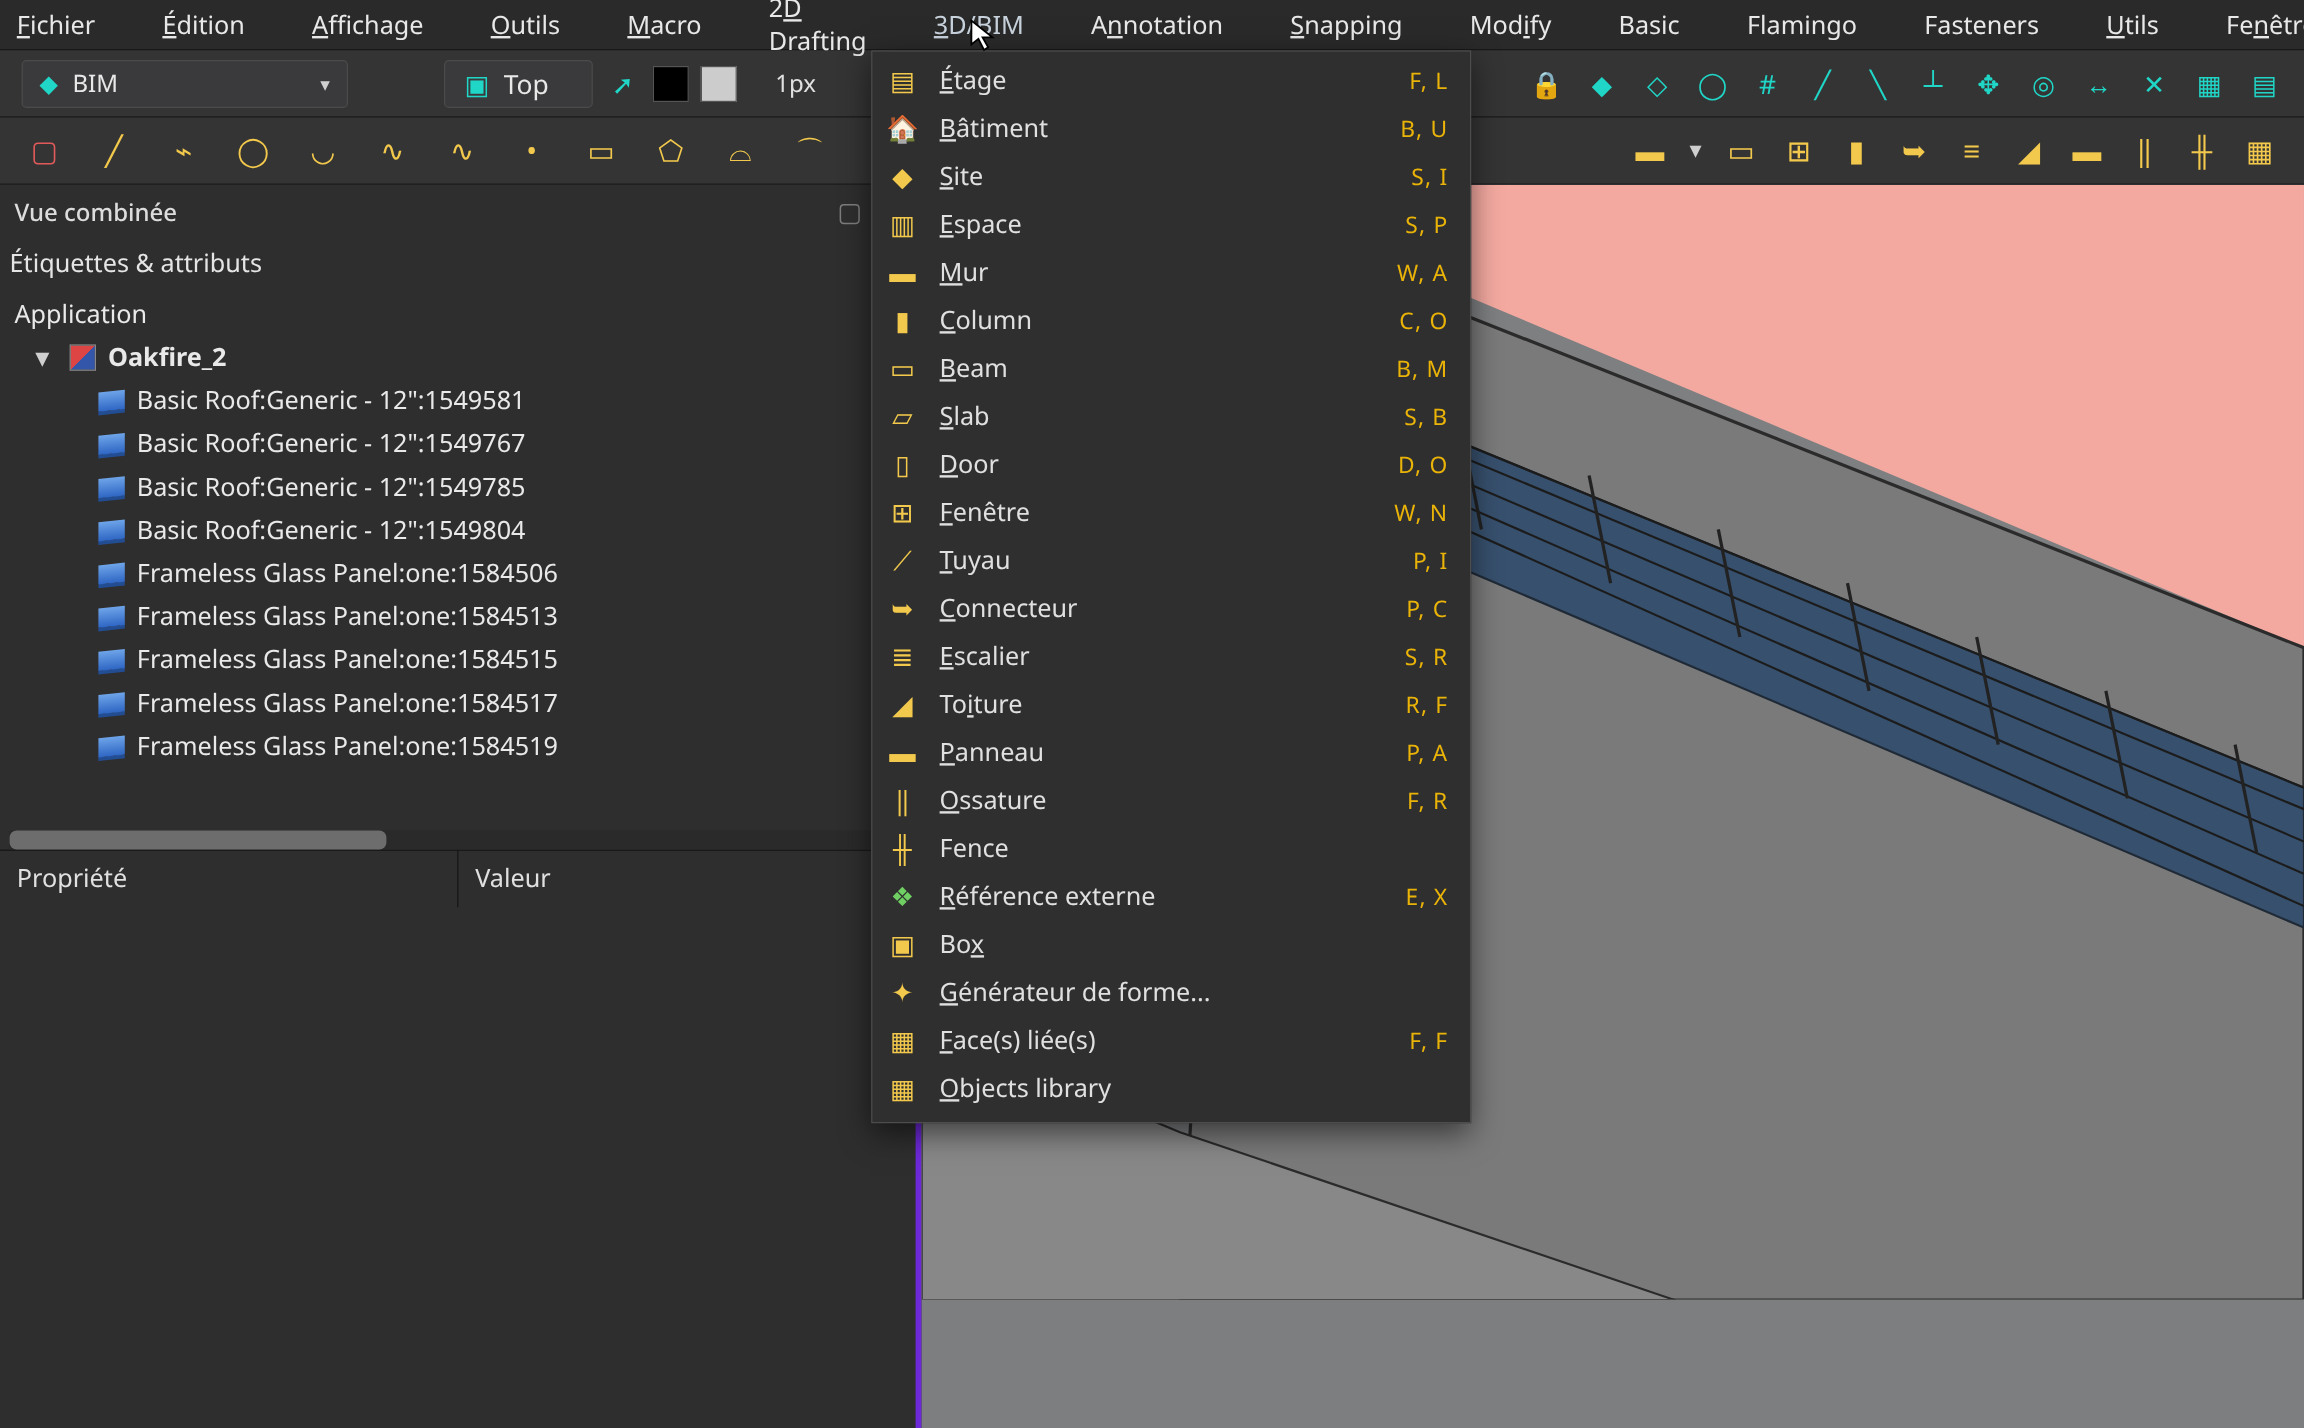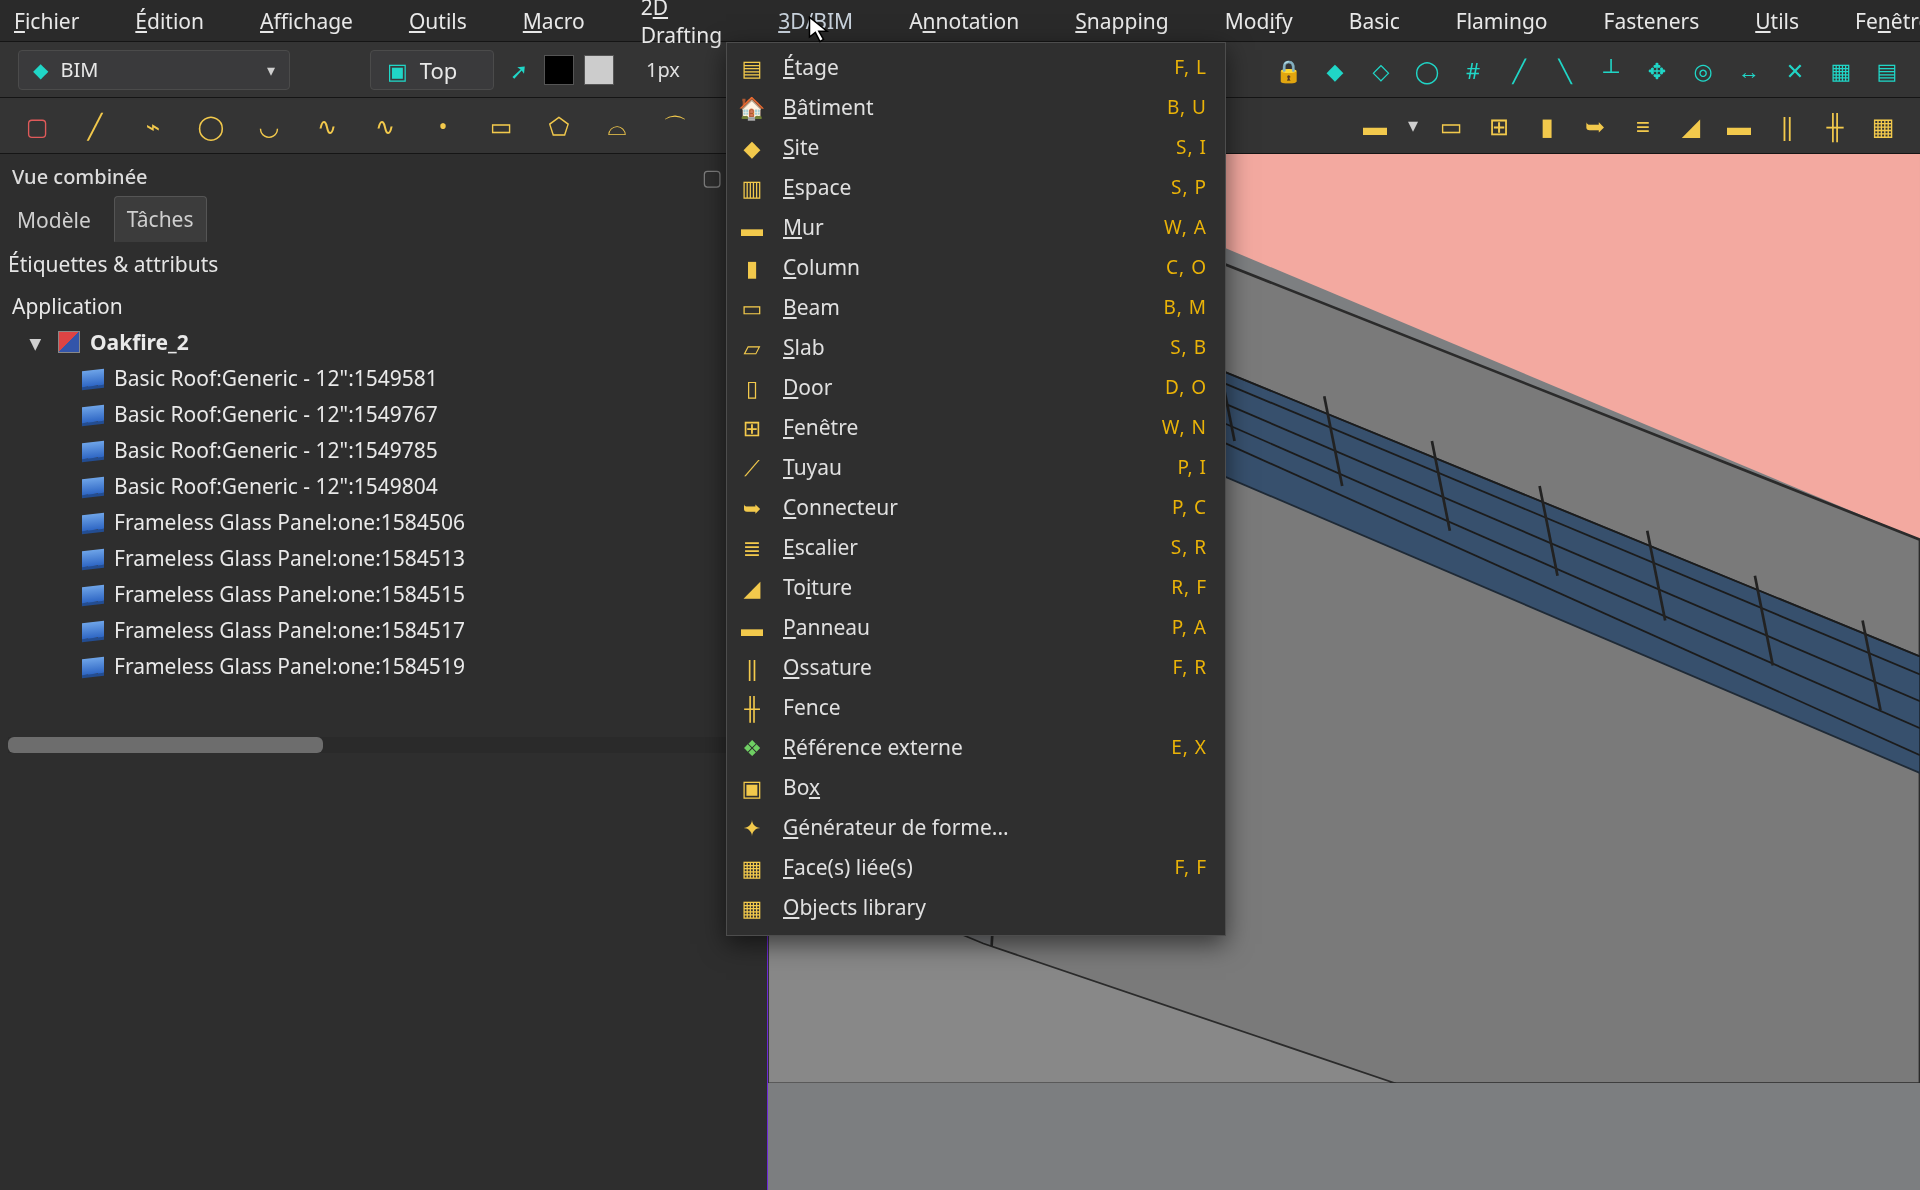--- a/index.html
+++ b/index.html
@@ -70,21 +70,21 @@
   
   .workspace {
     display:flex;
     height: calc(1190px - 42px - 56px - 56px);
   }
 
   
   .sidebar {
     width: 768px; background:#2e2e2e;
     display:flex; flex-direction:column;
-    border-right:1px solid #6d28d9;
+    border-right:5px solid #6d28d9;
     font-size:20px;
     position: relative;
   }
   .sidebar-header {
     display:flex; align-items:center; justify-content:space-between;
     height:44px; padding:0 12px; background:#2e2e2e; color:#dcdcdc;
     font-weight:500;
   }
   .sidebar-header .right-icons { display:flex; gap:14px; color:#7d7d7d; font-size:22px;}
   .tab-row {
@@ -279,28 +279,20 @@
 
   <div class="sidebar">
     <div class="sidebar-header">
       <span>Vue combinée</span>
       <span class="right-icons">
         <span>▢</span>
         <span>✕</span>
       </span>
     </div>
 
-    <div class="tab-row">
-      <div class="tab">
-        <span>Modèle</span>
-      </div>
-      <div class="tab active">
-        <span>Tâches</span>
-      </div>
-    </div>
 
     <div class="section-title">Étiquettes &amp; attributs</div>
 
     <div class="tree">
       <div class="tree-scroll"></div>
 
       <div class="tree-row">
         <span>Application</span>
       </div>
       <div class="tree-row root" style="padding-left:26px;">
@@ -365,20 +357,24 @@
             </span>
             <span>Frameless Glass Panel:one:1584519</span>
           </div>
         </div>
     </div>
 
     <div class="hscrollbar">
       <div class="thumb"></div>
     </div>
 
+    <div class="prop-header">
+      <div class="col">Propriété</div>
+      <div class="col">Valeur</div>
+    </div>
     <div class="prop-body"></div>
   </div>
 
   <div class="viewport">
     <svg viewBox="0 0 1284 1036">
       <rect x="0" y="0" width="1284" height="1036" fill="#7d7f81"></rect>
       <polygon points="260,0 1284,0 1284,430 260,0" fill="#f3a9a0"></polygon>
       <polygon points="300,40 1284,430 1284,1036 240,1036" fill="#7a7a7a" stroke="#2b2b2b" stroke-width="3"></polygon>
       <polygon points="0,600 240,1036 0,1036" fill="#8b8b8b"></polygon>
 

